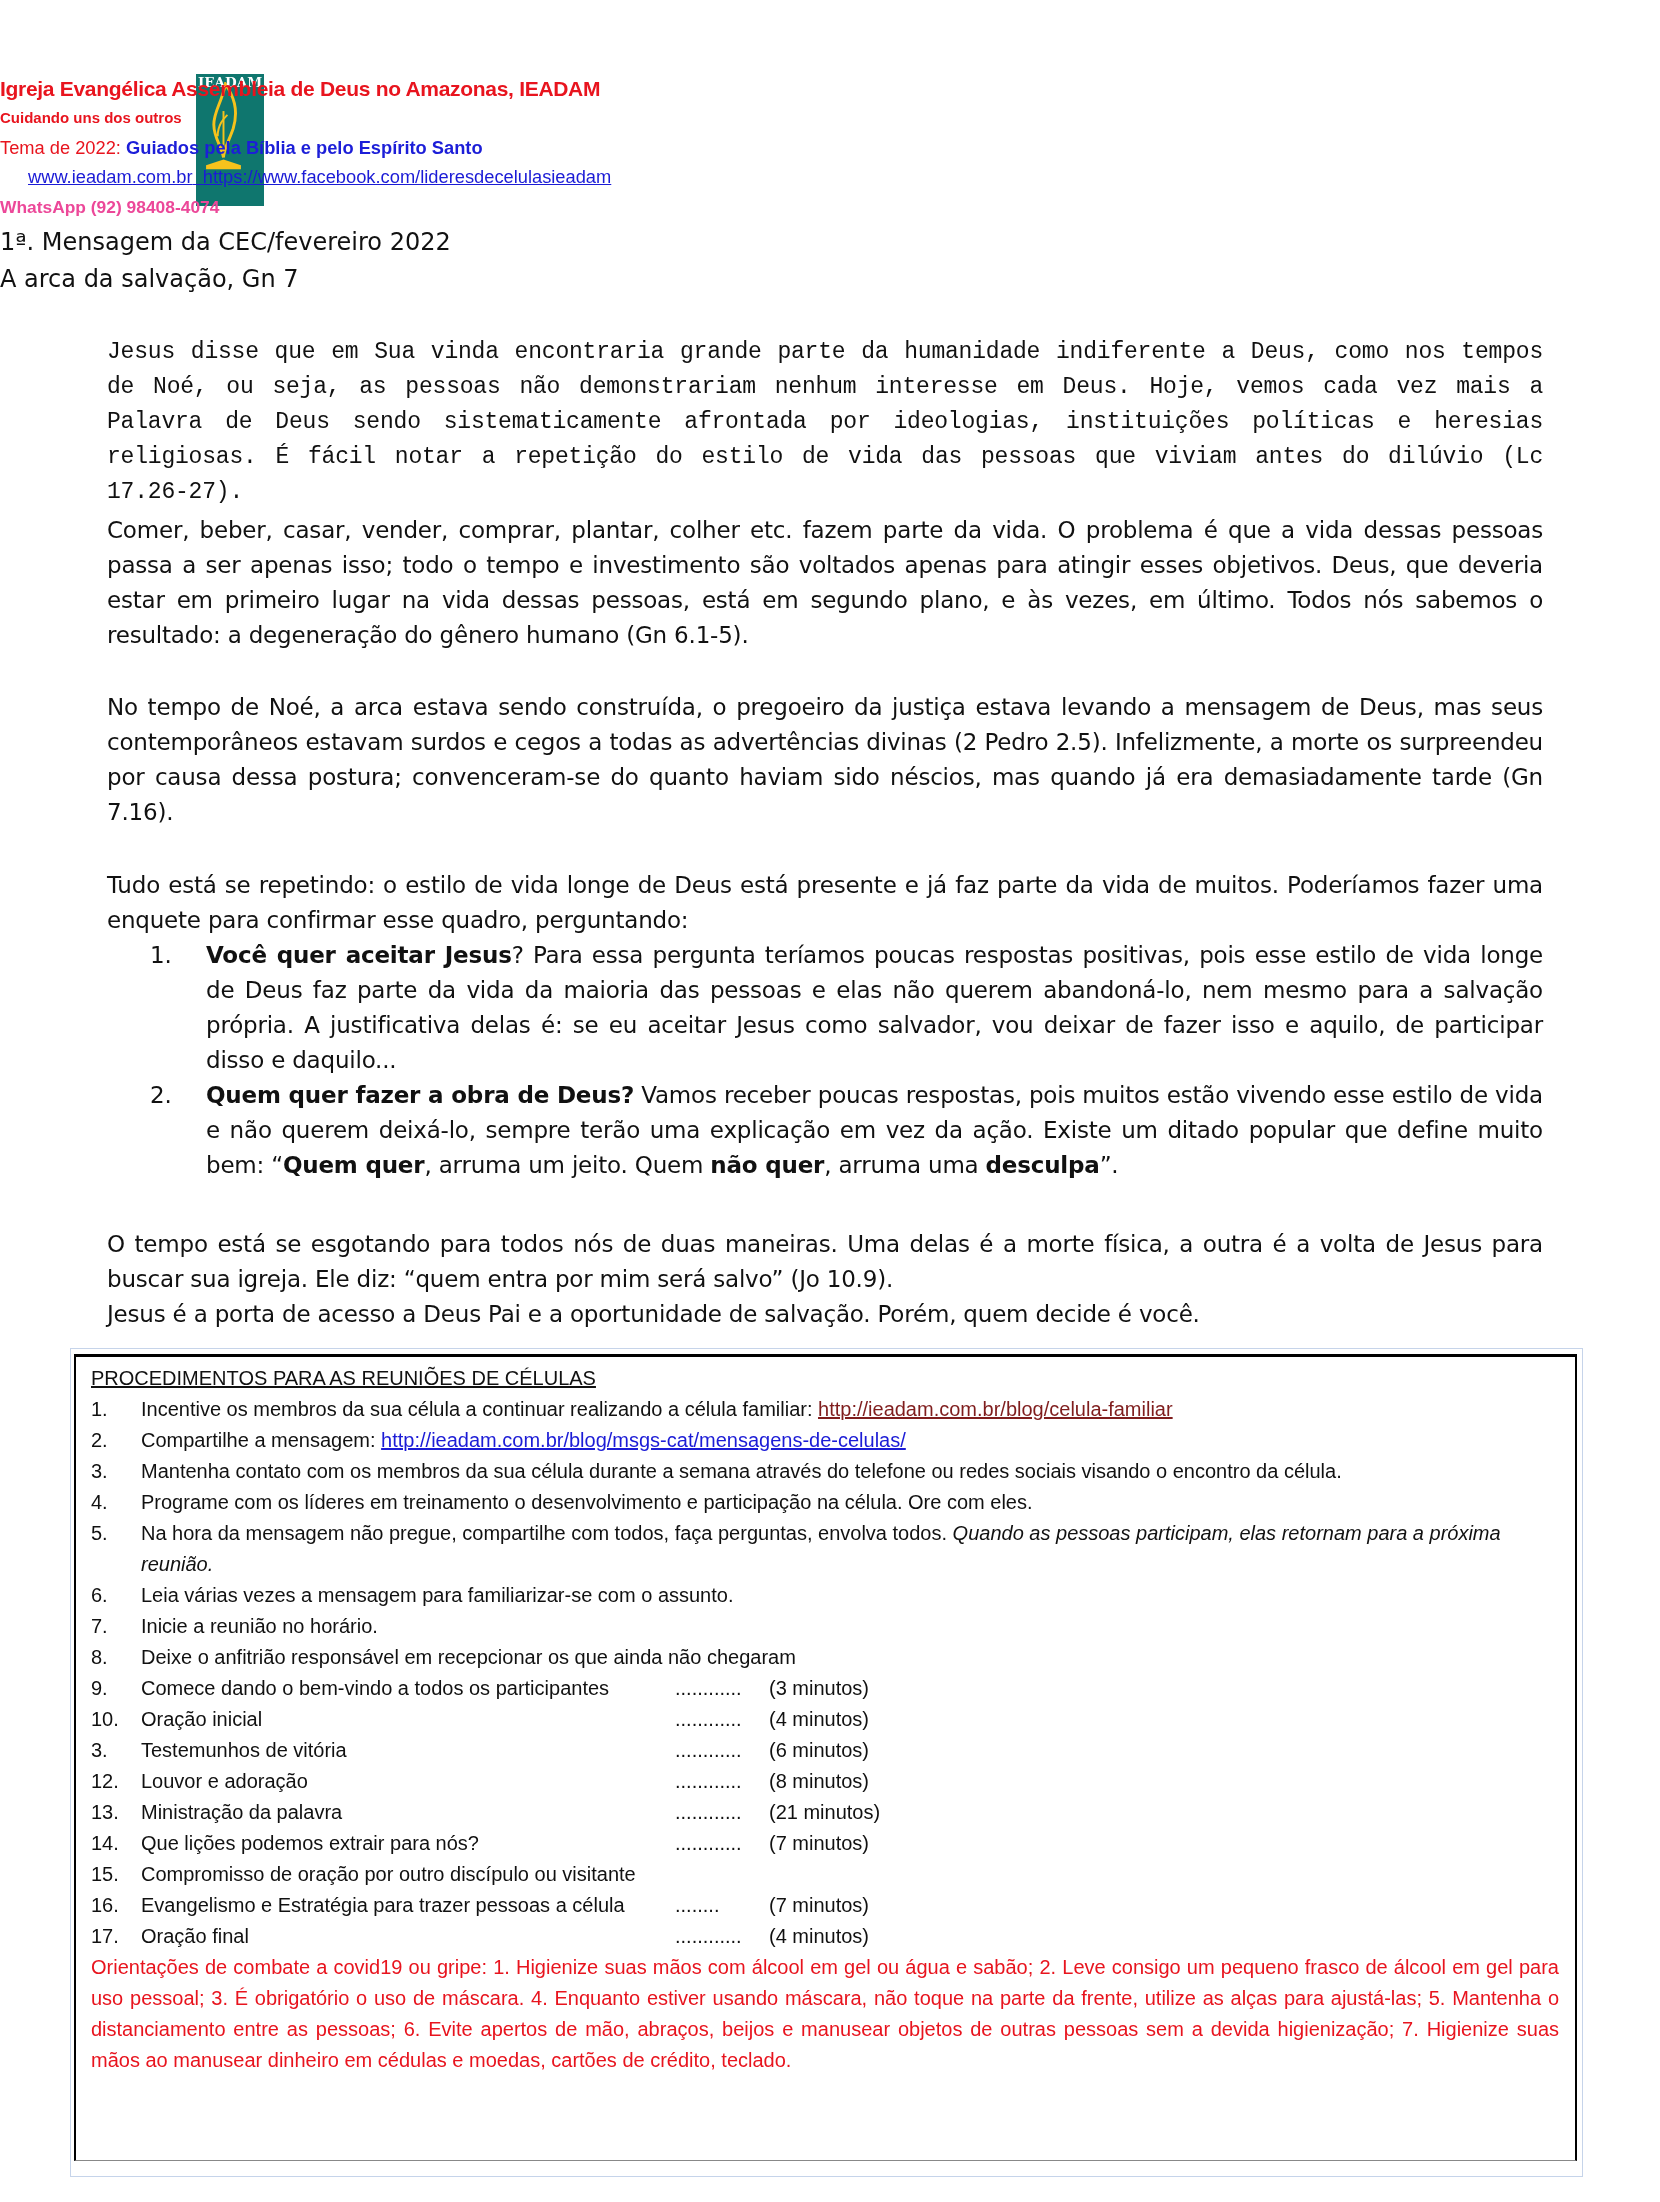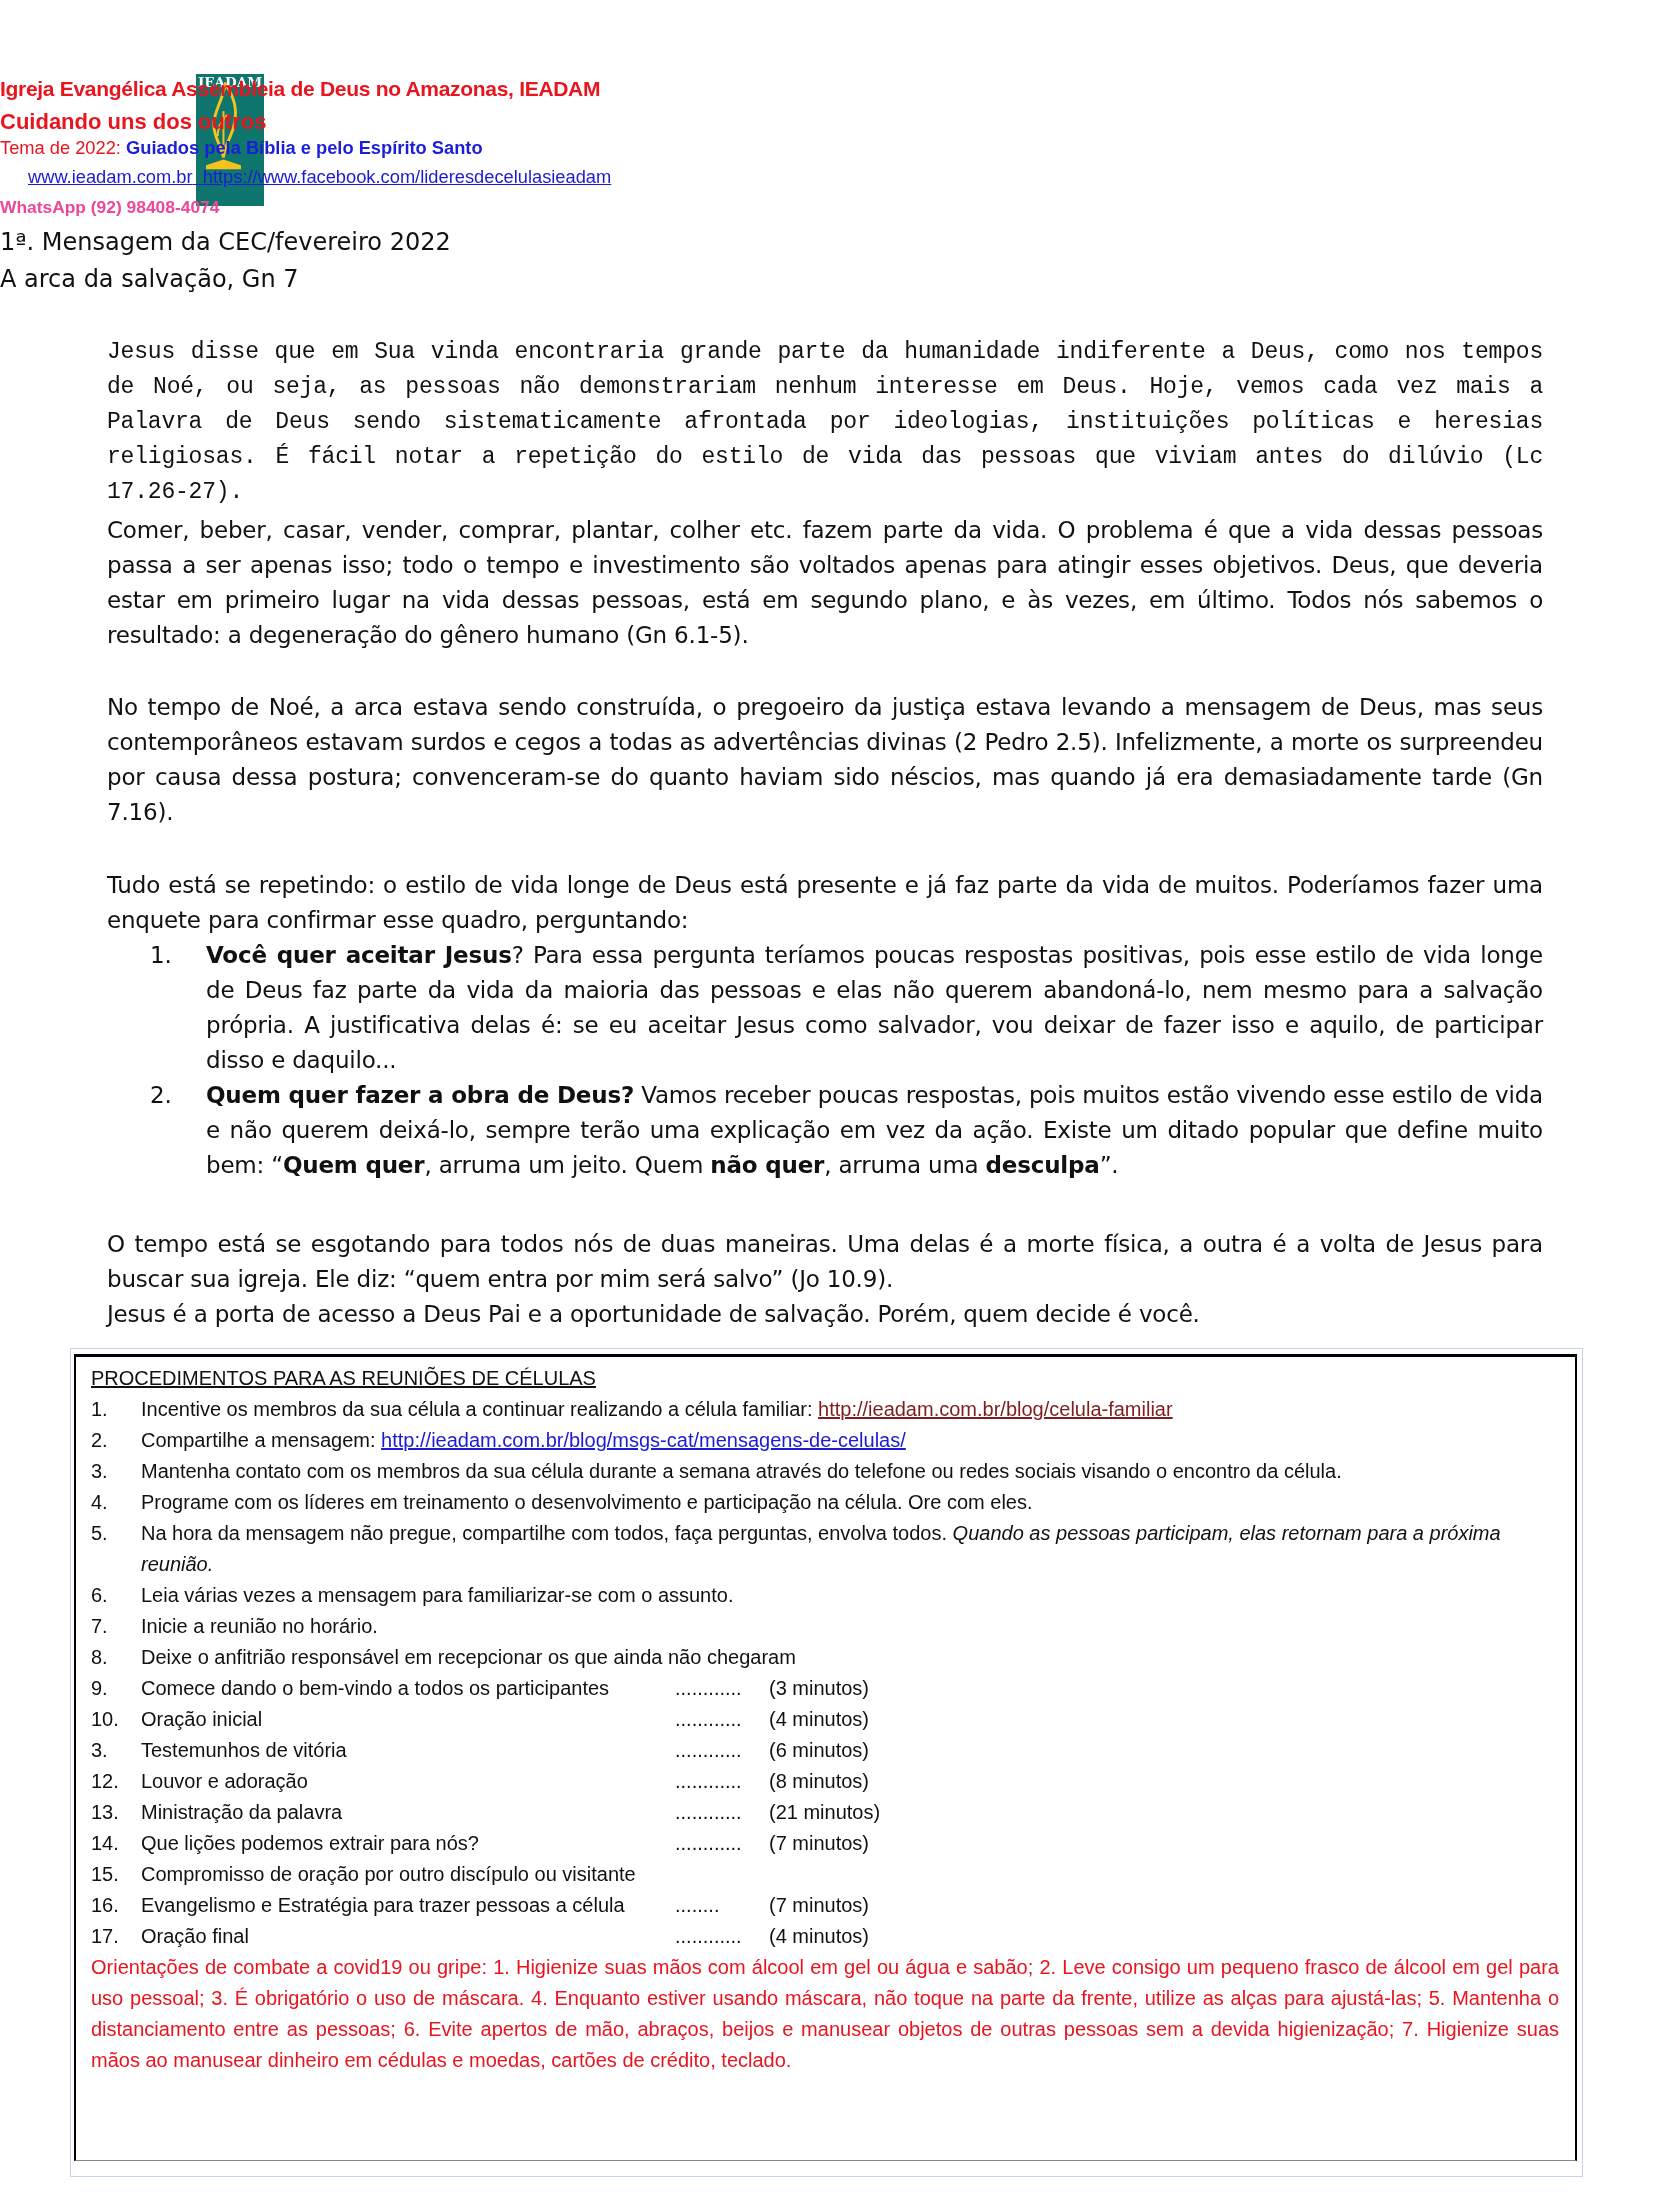--- a/index.html
+++ b/index.html
@@ -5,21 +5,21 @@
   html, body { margin: 0; padding: 0; background: #ffffff; }
   body { width: 1661px; height: 2202px; position: relative; overflow: hidden; font-family: "DejaVu Sans", sans-serif; color: #111; }
 
   
   .logo { position: absolute; left: 196px; top: 74px; width: 68px; height: 132px; background: #0f766e; display: flex; flex-direction: column; align-items: center; justify-content: flex-start; }
   .logo svg { position: absolute; top: 7.7px; left: 7.7px; }
   .logo-text { font-family: "DejaVu Serif", serif; font-weight: bold; font-size: 13.5px; color: #fff; margin-bottom: 7.7px; letter-spacing: 0; position: relative; }
 
   .hdr { position: absolute; left: 0; width: 1661px; font-family: "Liberation Sans", sans-serif; white-space: nowrap; }
   .hdr-org { top: 77px; font-size: 21px; font-weight: bold; color: #e8141e; letter-spacing: -0.3px; }
-  .hdr-motto { top: 109px; font-size: 22px; font-weight: bold; color: #e8141e; }
+  .hdr-motto { top: 109px; font-size: 15px; font-weight: bold; color: #e8141e; }
   .hdr-theme { top: 137px; font-size: 18.3px; color: #e8141e; }
   .hdr-theme b { color: #1c1ed8; }
   .hdr-links { top: 166px; font-size: 18.3px; padding-left: 28px; }
   .hdr-links a { color: #1b1bd6; text-decoration: underline; }
   .hdr-wa { top: 197px; font-size: 17.4px; font-weight: bold; color: #ec4899; }
   .hdr-msg { top: 228px; font-size: 24px; color: #111; font-family: "DejaVu Sans", sans-serif; }
   .hdr-title { top: 265px; font-size: 24px; color: #111; font-family: "DejaVu Sans", sans-serif; }
 
   
   .para { position: absolute; left: 107px; width: 1436px; font-size: 23px; line-height: 35px; text-align: justify; letter-spacing: -0.2px; font-family: "DejaVu Sans", sans-serif; }

